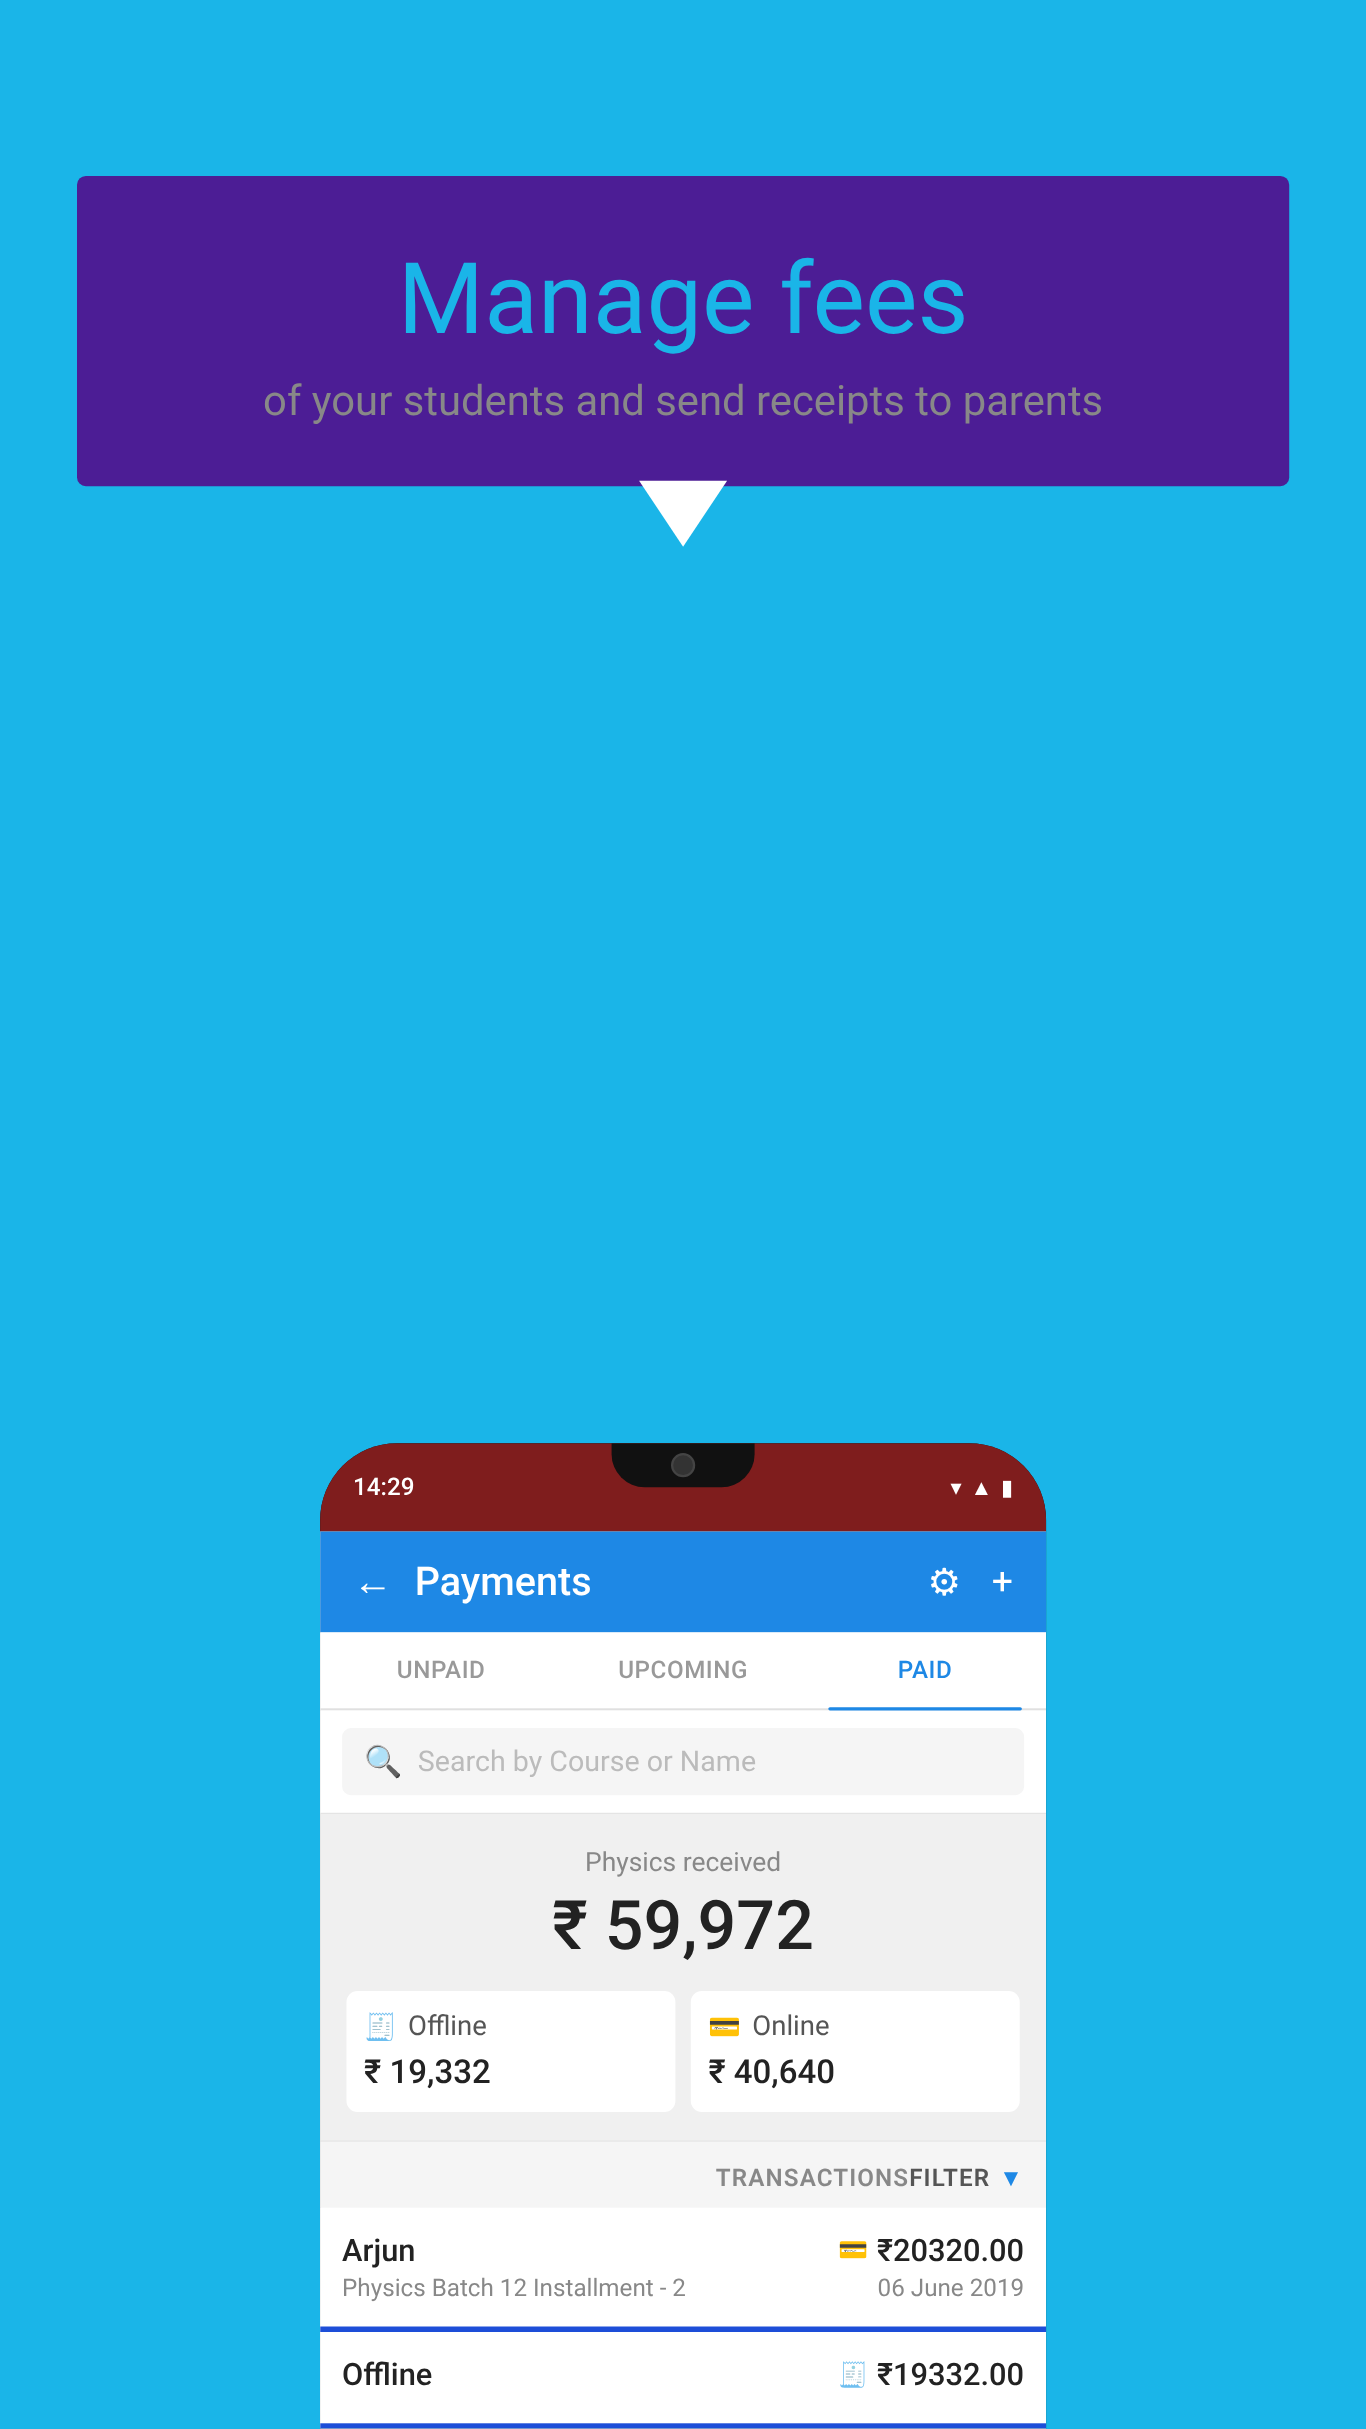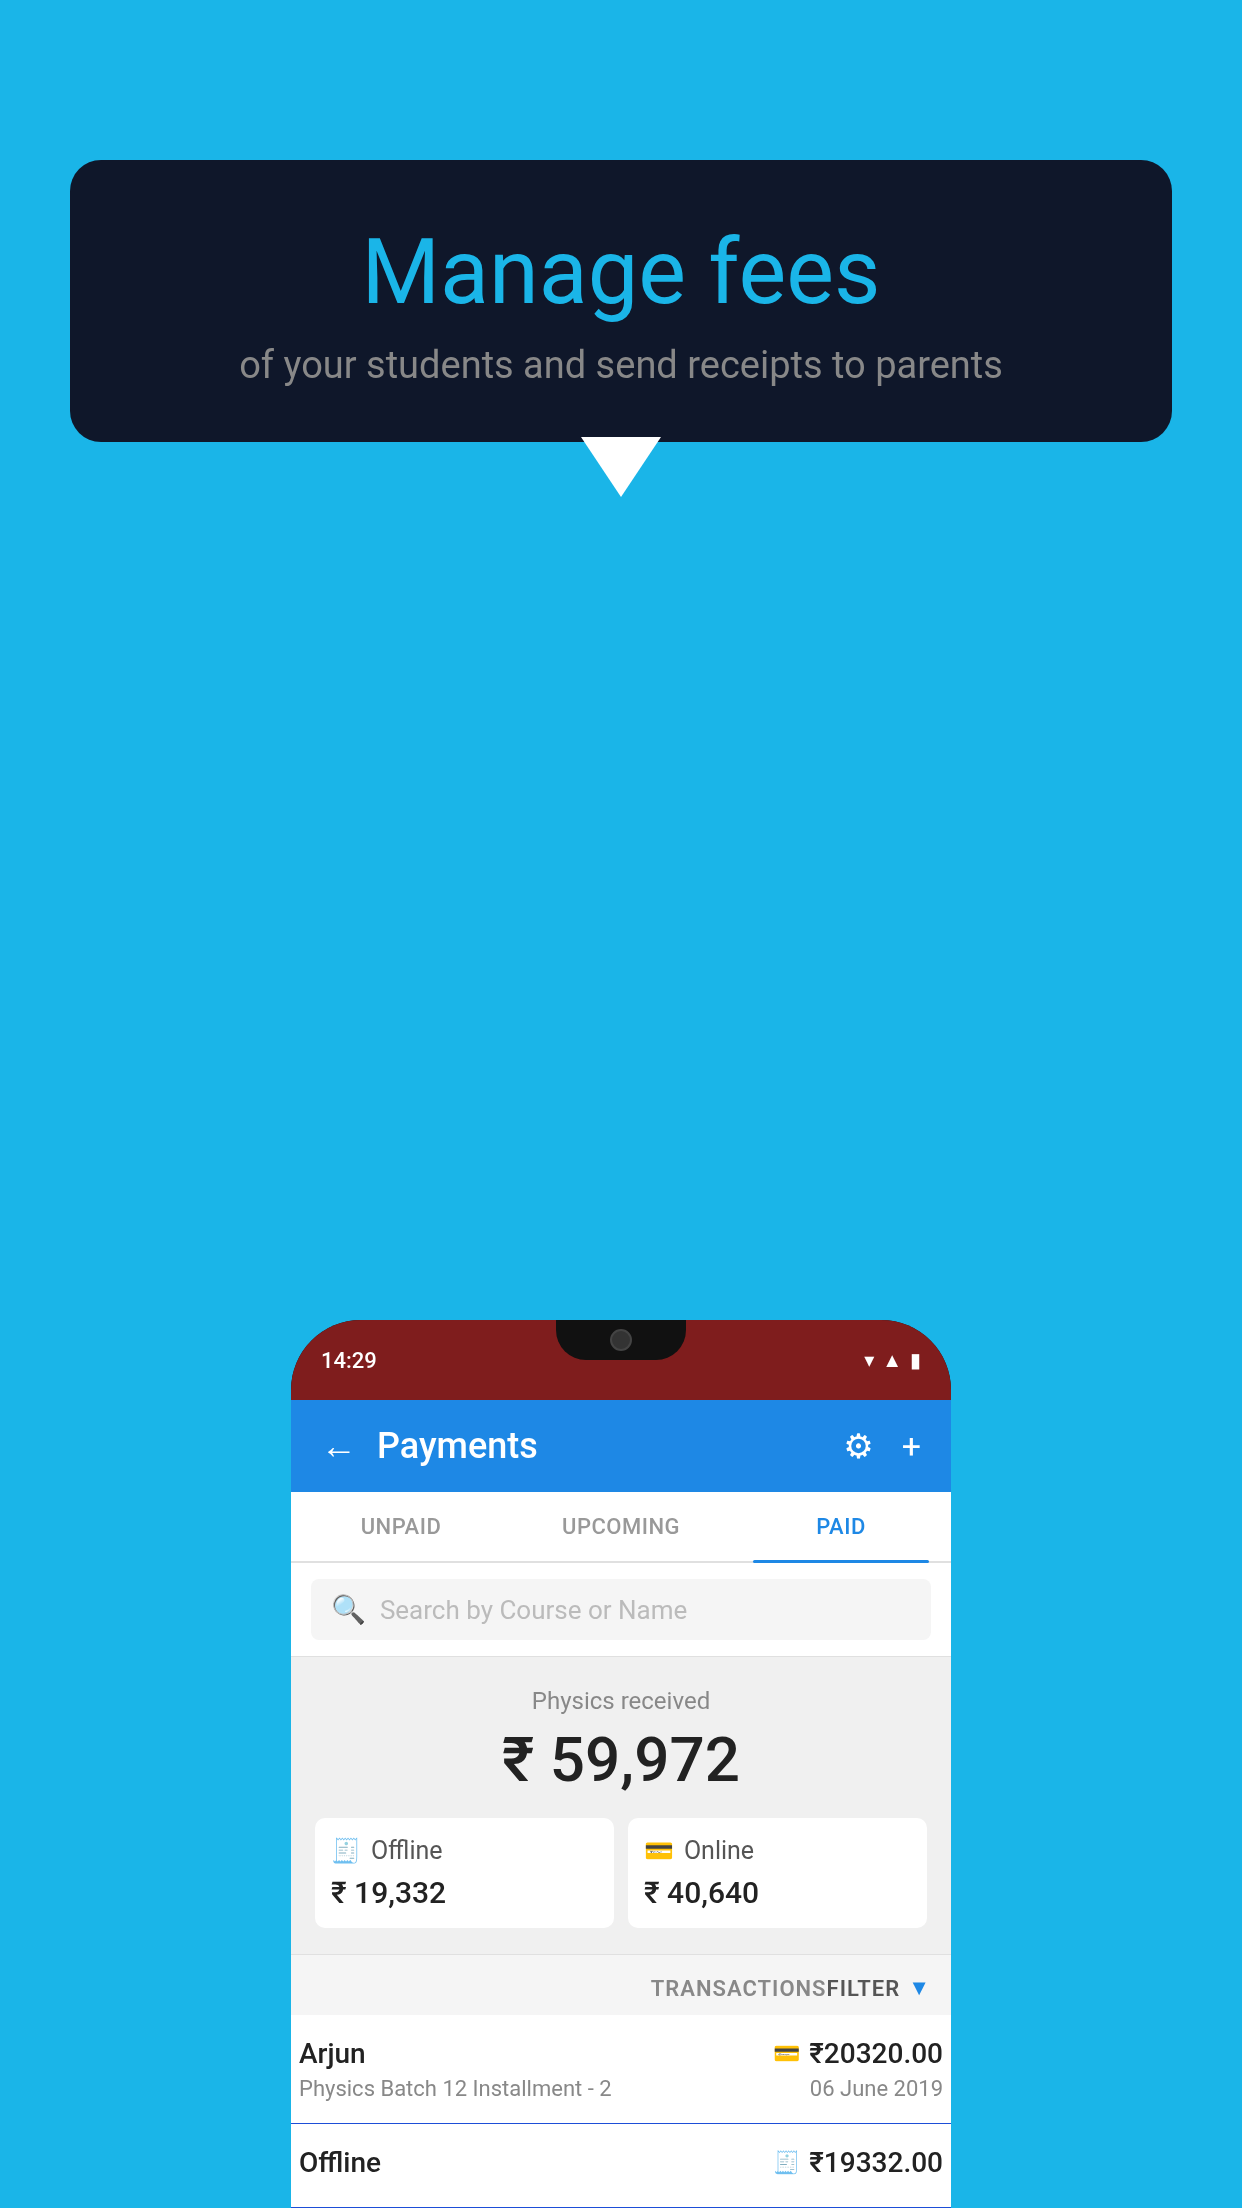--- a/index.html
+++ b/index.html
@@ -12,22 +12,22 @@
       overflow: hidden;
       position: relative;
     }
 
     
     .speech-bubble {
       position: absolute;
       top: 160px;
       left: 70px;
       right: 70px;
-      background: #0f172a;
-      border-radius: 31px;
+      background: #4c1d95;
+      border-radius: 8px;
       padding: 60px 50px 55px;
       text-align: center;
     }
     .speech-bubble::after {
       content: '';
       position: absolute;
       bottom: -55px;
       left: 50%;
       transform: translateX(-50%);
       width: 0;
@@ -313,22 +313,22 @@
     }
 
     .filter-icon {
       color: #1e88e5;
       font-size: 22px;
     }
 
     
     .transaction-row {
       background: white;
-      padding: 22px 8px;
-      border-bottom: 1px solid #1d4ed8;
+      padding: 22px 20px;
+      border-bottom: 5px solid #1d4ed8;
     }
 
     .transaction-main {
       display: flex;
       justify-content: space-between;
       align-items: flex-start;
       margin-bottom: 6px;
     }
 
     .transaction-name {

